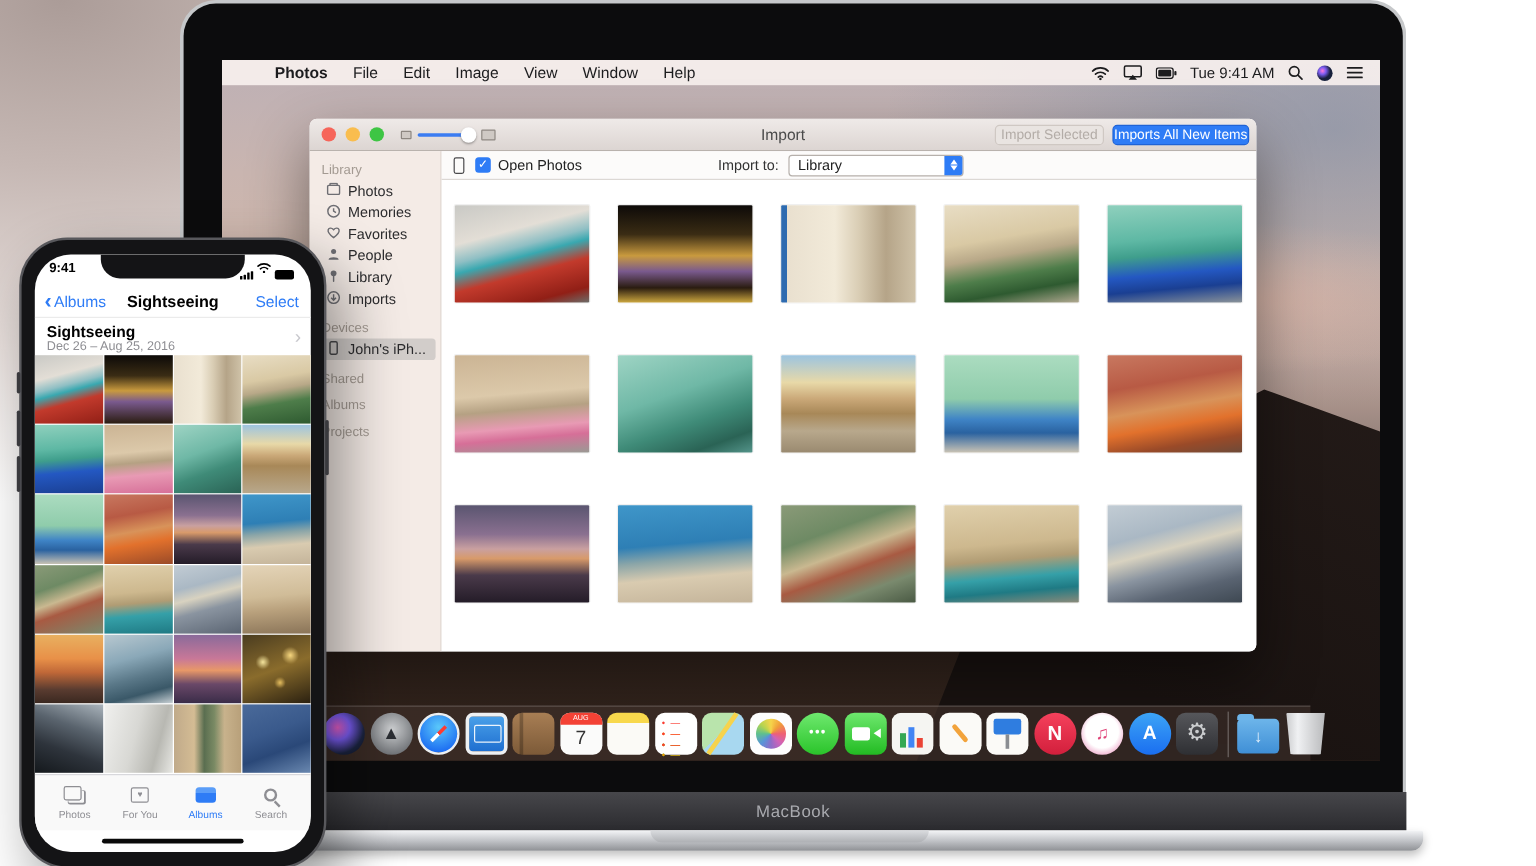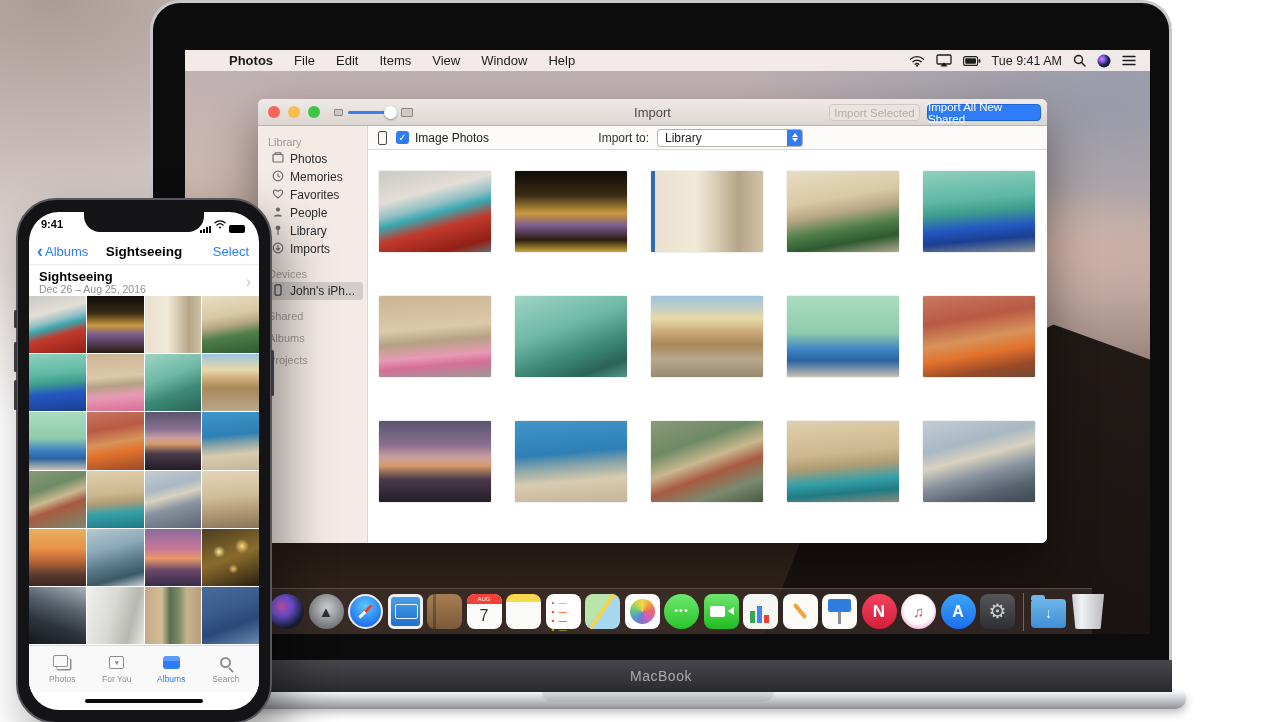--- a/index.html
+++ b/index.html
@@ -205,21 +205,21 @@
   <div class="mb-lid"></div>
 
   <div class="screen">
     <div class="dune"></div>
 
     <div class="menubar">
       <span class="apple"></span>
       <span class="mi app">Photos</span>
       <span class="mi">File</span>
       <span class="mi">Edit</span>
-      <span class="mi">Items</span>
+      <span class="mi">Image</span>
       <span class="mi">View</span>
       <span class="mi">Window</span>
       <span class="mi">Help</span>
       <span class="mb-right">
         <span>
             <svg width="16" height="12" viewBox="0 0 16 12" fill="none" stroke="#1c1c1e" stroke-width="1.4" stroke-linecap="round">
               <path d="M1.5 4.2 A 9.5 9.5 0 0 1 14.5 4.2"></path>
               <path d="M3.9 6.8 A 6 6 0 0 1 12.1 6.8"></path>
               <path d="M6.2 9.2 A 2.8 2.8 0 0 1 9.8 9.2"></path>
               <circle cx="8" cy="10.8" r="1" fill="#1c1c1e" stroke="none"></circle>
@@ -274,21 +274,21 @@
         <span class="tl g"></span>
         <span class="zoomctl">
           <span class="zicon"></span>
           <span class="ztrack">
               <span class="zthumb"></span>
             </span>
           <span class="zicon big"></span>
         </span>
         <span class="wtitle">Import</span>
         <span class="btn disabled">Import Selected</span>
-        <span class="btn primary" style="background:#2e7cf6">Import All New Shared</span>
+        <span class="btn primary" style="background:#2e7cf6">Imports All New Items</span>
       </div>
 
       <div class="psidebar">
         <div class="shead">Library</div>
         <div class="sitem">
           <span><svg width="12" height="12" viewBox="0 0 12 12" fill="none" stroke="#6e6e73" stroke-width="1.2">
                 <rect x="1" y="2.5" width="10" height="7.5" rx="1"></rect>
                 <rect x="3" y="0.8" width="6" height="1.7" rx="0.5"></rect>
               </svg></span>
           <span>Photos</span>
@@ -335,21 +335,21 @@
           <span>John's iPh...</span>
         </div>
         <div class="shead">Shared</div>
         <div class="shead">Albums</div>
         <div class="shead">Projects</div>
       </div>
 
       <div class="pimportbar">
         <span class="dev-ic"></span>
         <span class="cbox" style="background:#2e7cf6">✓</span>
-        <span>Image Photos</span>
+        <span>Open Photos</span>
         <span class="importto">Import to:</span>
         <span class="dropdown">
           <span class="dval">Library</span>
           <span class="dstep" style="background:#2e7cf6">
               <span class="tri-up"></span>
               <span class="tri-dn"></span>
             </span>
         </span>
       </div>
 

